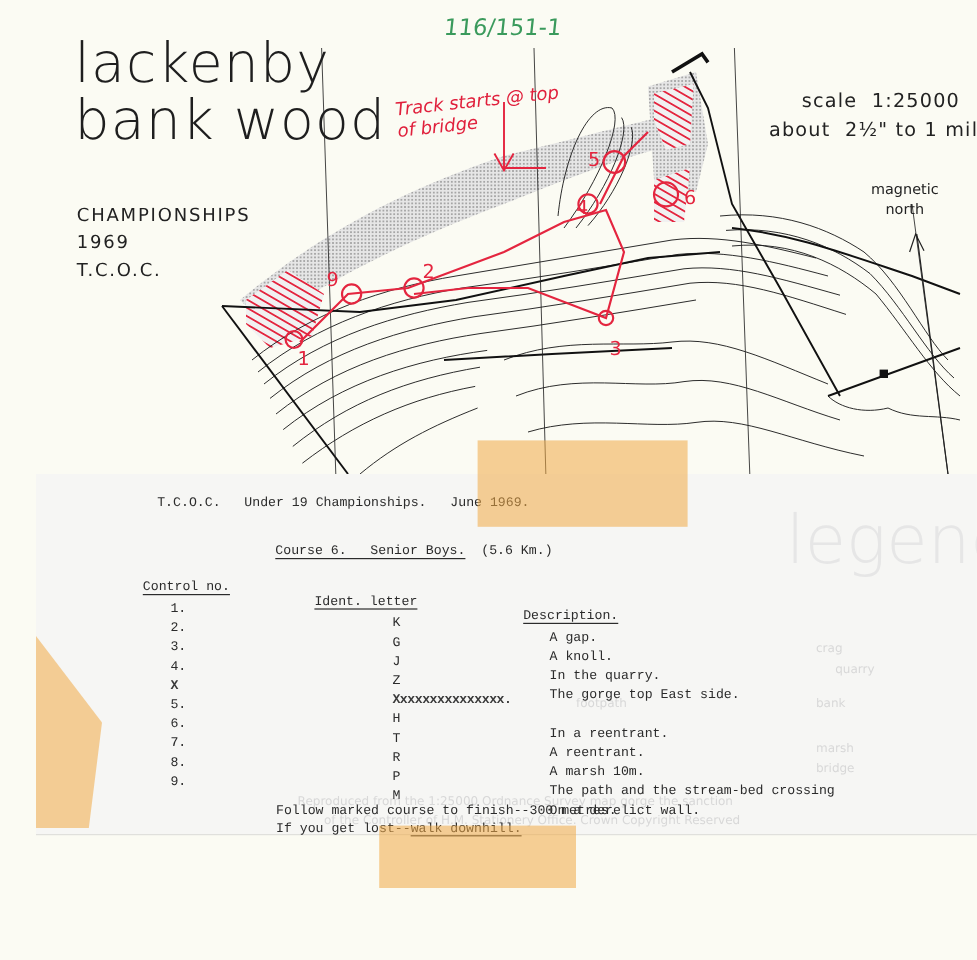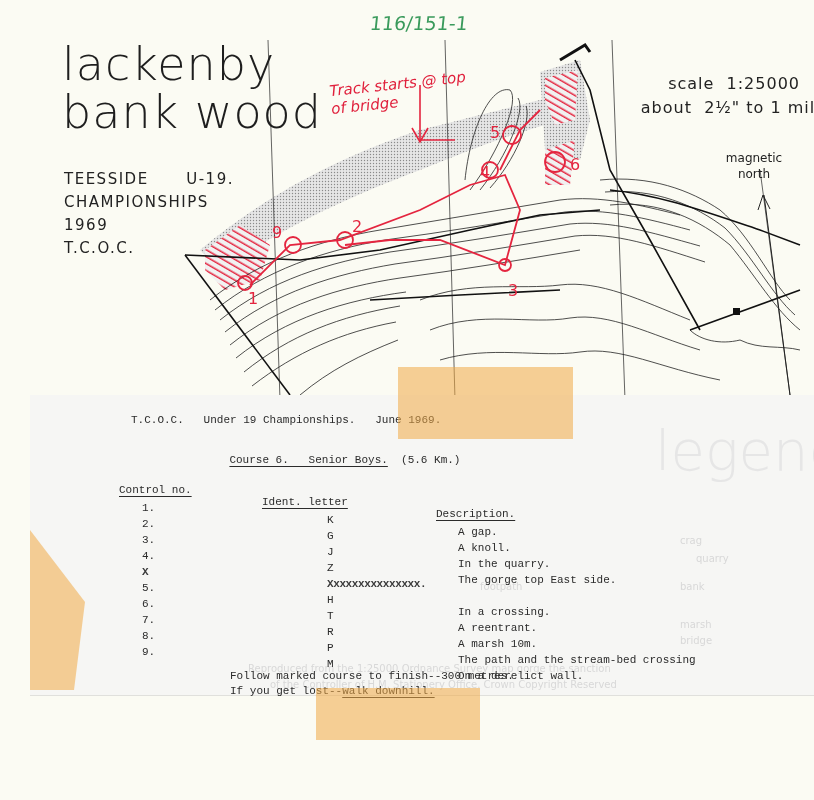--- a/index.html
+++ b/index.html
@@ -5,21 +5,21 @@
   html, body { margin:0; padding:0; }
   body {
     width:814px; height:800px; position:relative; overflow:hidden;
     background:#fbfbf3;
     font-family:"DejaVu Sans", sans-serif;
   }
   .abs { position:absolute; }
 
   
   .title {
-    left:62px; top:40px; font-family:"DejaVu Sans", sans-serif;
+    left:62px; top:28px; font-family:"DejaVu Sans", sans-serif;
     font-weight:300; font-size:46px; line-height:48px; color:#1e1e1e;
     letter-spacing:1px;
   }
   .title span { display:block; }
   .subinfo {
     left:64px; top:168px; font-family:"DejaVu Sans", sans-serif;
     font-size:15px; line-height:23px; color:#222; letter-spacing:1.5px;
   }
   .subinfo span { display:block; white-space:pre; }
   .ref-number {
@@ -165,21 +165,20 @@
   <path d="M420 85 L420 140 L455 140" stroke="#e4253f" stroke-width="1.6" fill="none"></path>
   <path d="M412 128 L420 142 L428 128" stroke="#e4253f" stroke-width="1.6" fill="none"></path>
 </svg>
 
 <div class="abs title">
   <span>lackenby</span>
   <span>bank wood</span>
 </div>
 
 <div class="abs subinfo">
-  <span>TEESSIDE      U-19.</span>
   <span>CHAMPIONSHIPS</span>
   <span>1969</span>
   <span>T.C.O.C.</span>
 </div>
 
 <div class="abs ref-number">116/151-1</div>
 
 <div class="abs annotation">
   <span>Track starts @ top</span>
   <span>of bridge</span>
@@ -238,21 +237,21 @@
     <span class="c-id">Z</span>
     <span class="c-desc">The gorge top East side.</span>
   </div>
   <div class="row typed struck" style="top:159px;">
     <span class="c-no">X</span>
     <span class="c-id">Xxxxxxxxxxxxxxx.</span>
   </div>
   <div class="row typed" style="top:175px;">
     <span class="c-no">5.</span>
     <span class="c-id">H</span>
-    <span class="c-desc">In a crossing.</span>
+    <span class="c-desc">In a reentrant.</span>
   </div>
   <div class="row typed" style="top:191px;">
     <span class="c-no">6.</span>
     <span class="c-id">T</span>
     <span class="c-desc">A reentrant.</span>
   </div>
   <div class="row typed" style="top:207px;">
     <span class="c-no">7.</span>
     <span class="c-id">R</span>
     <span class="c-desc">A marsh 10m.</span>

